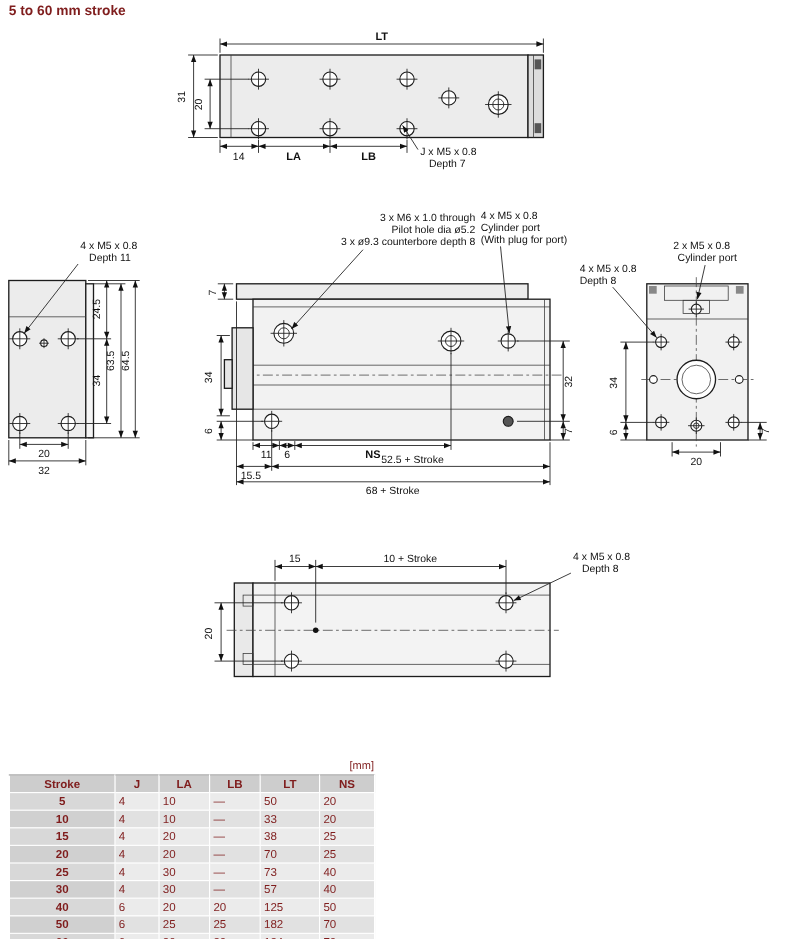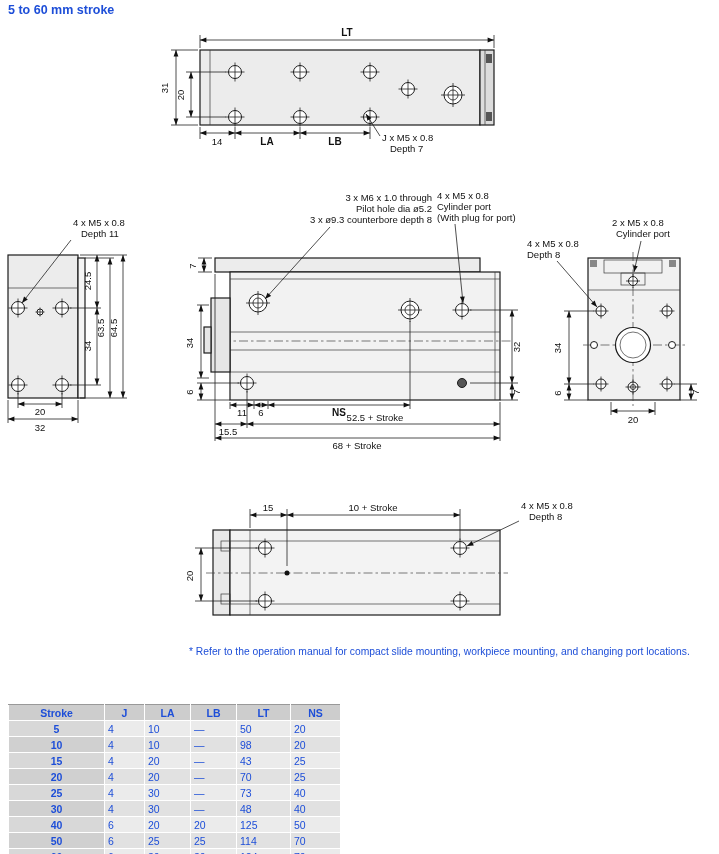--- a/index.html
+++ b/index.html
@@ -1,17 +1,17 @@
 <!DOCTYPE html>
 <html><head>
 <meta charset="utf-8">
 <style>
   *{margin:0;padding:0;box-sizing:border-box}
   body{font-family:"Liberation Sans","DejaVu Sans",sans-serif;background:#fff}
-  .page{position:relative;width:719px;height:854px;background:#fff;overflow:hidden;color:#1d4ed8}
+  .page{position:relative;width:719px;height:854px;background:#fff;overflow:hidden;color:#7f1d1d}
   .title{position:absolute;left:8px;top:3px;font-size:12.5px;font-weight:bold}
   .drawing{position:absolute;left:0;top:0}
   .note{position:absolute;left:189px;top:646px;font-size:10.3px}
   .unit{position:absolute;left:8px;top:691px;width:332px;text-align:right;font-size:10px}
   .dim-table{position:absolute;left:8px;top:704px;border-collapse:collapse;font-size:10.5px}
   .dim-table th,.dim-table td{border:1px solid #fff;height:16px;padding:0 3px}
   .dim-table thead th{background:#cdcdcd;font-weight:bold;border-top:1px solid #999}
   .dim-table tbody th{background:#d8d8d8;font-weight:bold}
   .dim-table tbody td{background:#ebebeb}
   .dim-table tbody tr:nth-child(even) th{background:#d0d0d0}
@@ -289,22 +289,22 @@
         <text x="529" y="520">Depth 8</text>
         <line class="dim" x1="519" y1="521" x2="467" y2="546" marker-end="url(#ar)"></line>
         <line class="dim" x1="257" y1="548" x2="195" y2="548"></line>
         <line class="dim" x1="257" y1="601" x2="195" y2="601"></line>
         <line class="dim" x1="201" y1="548" x2="201" y2="601" marker-start="url(#ar)" marker-end="url(#ar)"></line>
         <text x="193" y="576" text-anchor="middle" transform="rotate(-90 193 576)">20</text>
       </g>
     </g>
   </svg>
 
-  <div class="note">*  Refer to the operation manual for compact slide mounting, workpiece mounting, and changing port locations.</div>
-
+
+  <div class="unit">[mm]</div>
 
   <table class="dim-table">
     <colgroup>
       <col style="width:96px">
         <col style="width:40px">
         <col style="width:46px">
       <col style="width:46px">
         <col style="width:54px">
         <col style="width:50px">
     </colgroup>
@@ -325,29 +325,29 @@
           <td>10</td>
           <td>—</td>
           <td>50</td>
           <td>20</td>
       </tr>
       <tr>
         <th>10</th>
           <td>4</td>
           <td>10</td>
           <td>—</td>
-          <td>98</td>
+          <td>33</td>
           <td>20</td>
       </tr>
       <tr>
         <th>15</th>
           <td>4</td>
           <td>20</td>
           <td>—</td>
-          <td>43</td>
+          <td>38</td>
           <td>25</td>
       </tr>
       <tr>
         <th>20</th>
           <td>4</td>
           <td>20</td>
           <td>—</td>
           <td>70</td>
           <td>25</td>
       </tr>
@@ -357,37 +357,37 @@
           <td>30</td>
           <td>—</td>
           <td>73</td>
           <td>40</td>
       </tr>
       <tr>
         <th>30</th>
           <td>4</td>
           <td>30</td>
           <td>—</td>
-          <td>48</td>
+          <td>57</td>
           <td>40</td>
       </tr>
       <tr>
         <th>40</th>
           <td>6</td>
           <td>20</td>
           <td>20</td>
           <td>125</td>
           <td>50</td>
       </tr>
       <tr>
         <th>50</th>
           <td>6</td>
           <td>25</td>
           <td>25</td>
-          <td>114</td>
+          <td>182</td>
           <td>70</td>
       </tr>
       <tr>
         <th>60</th>
           <td>6</td>
           <td>30</td>
           <td>30</td>
           <td>124</td>
           <td>70</td>
       </tr>

